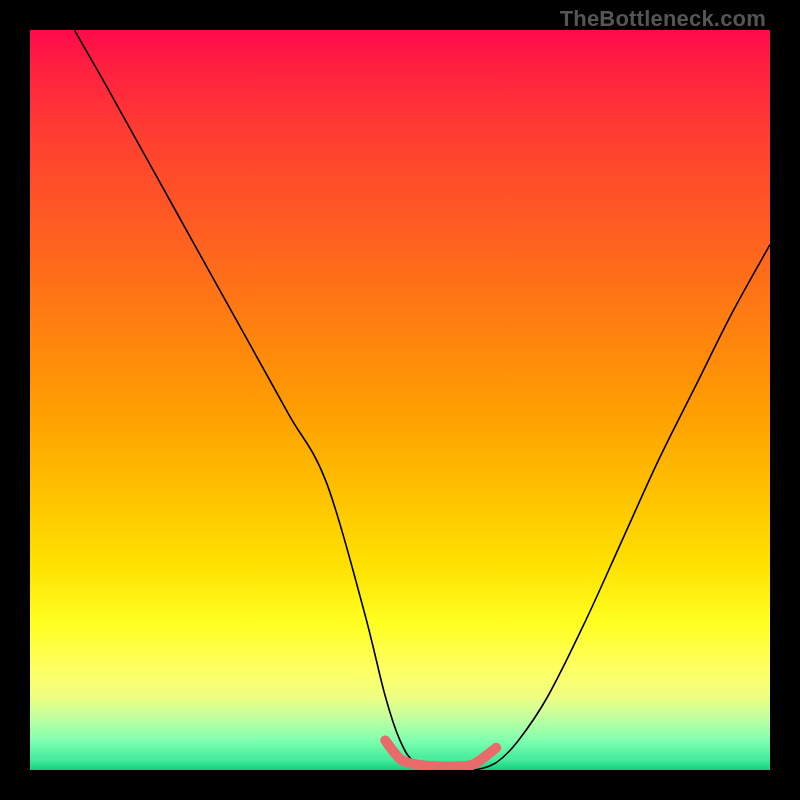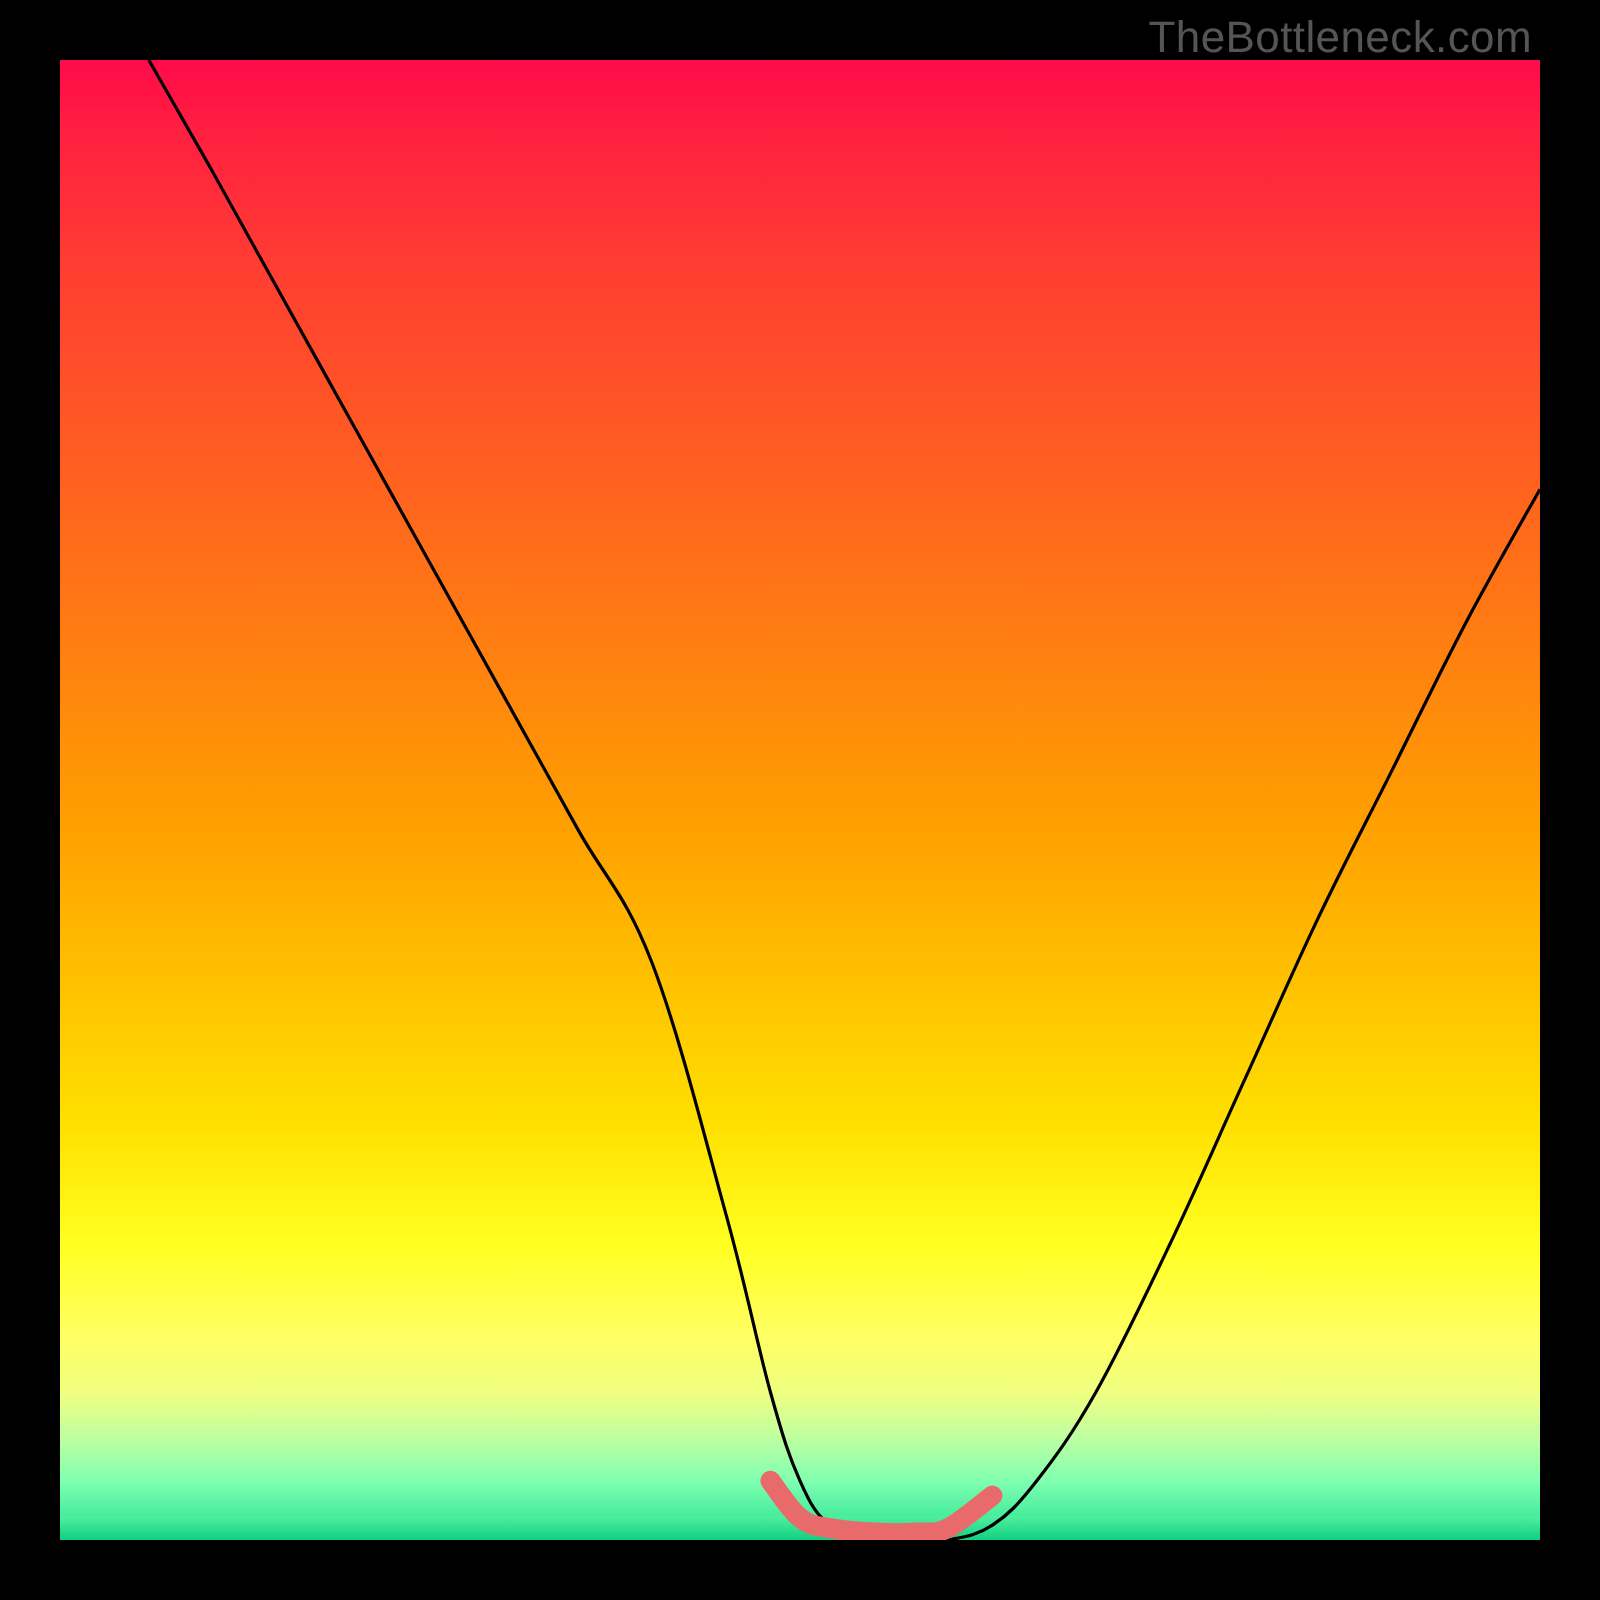--- a/index.html
+++ b/index.html
@@ -40,21 +40,21 @@
     width: 100%;
     height: 12px;
     background: linear-gradient(to bottom, #50f0a0 0%, #10d080 100%);
   }
   .watermark {
     position: absolute;
     top: 6px;
     right: 34px;
     font-family: Arial, Helvetica, sans-serif;
     font-size: 22px;
-    font-weight: 400;
+    font-weight: 700;
     color: #555;
     letter-spacing: 0.2px;
   }
   svg.lines {
     position: absolute;
     left: 0;
     top: 0;
     width: 740px;
     height: 740px;
   }

